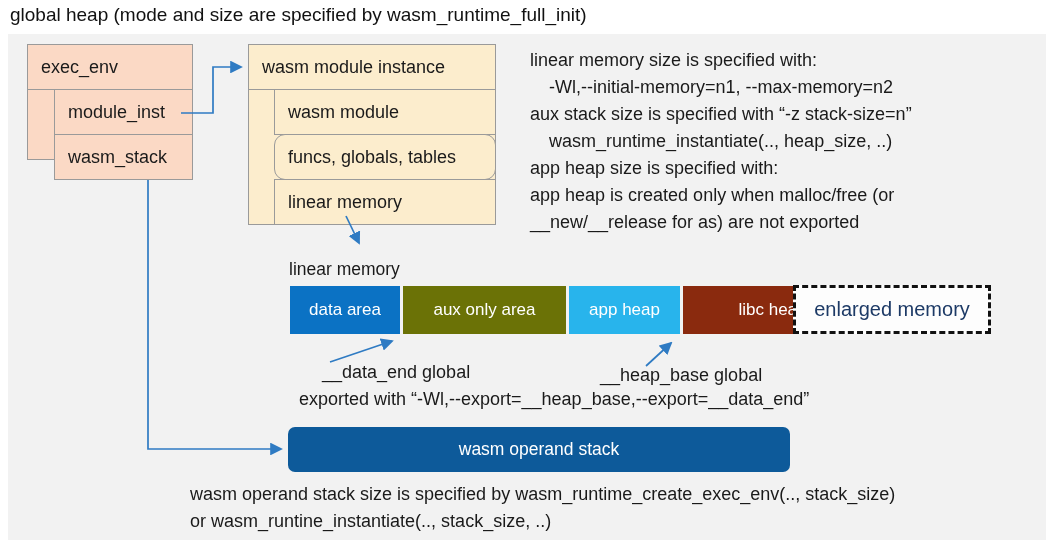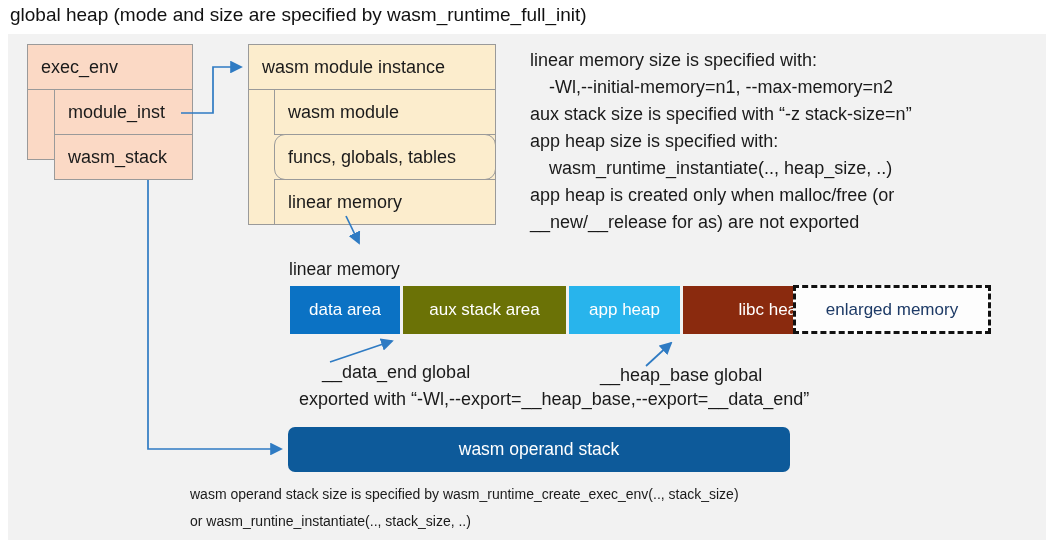--- a/index.html
+++ b/index.html
@@ -35,31 +35,31 @@
   .lm-label{position:absolute;left:289px;top:259px;font-size:17.5px;}
   .membar{position:absolute;left:290px;top:286px;height:48px;display:flex;gap:3px;}
   .seg{height:48px;display:flex;align-items:center;justify-content:center;
        color:#ffffff;font-size:17px;white-space:nowrap;}
   .seg.s0{width:110px;}
   .seg.s1{width:163px;}
   .seg.s2{width:111px;}
   .seg.s3{width:107px;}
   .enlarged{position:absolute;left:793px;top:285px;width:198px;height:49px;box-sizing:border-box;
             border:3px dashed #111;background:#fdfdfd;display:flex;align-items:center;justify-content:center;
-            font-size:17px;color:#1d3a66;}
+            font-size:20px;color:#1d3a66;}
 
   .ann-dataend{position:absolute;left:322px;top:362px;font-size:18px;}
   .ann-heapbase{position:absolute;left:600px;top:365px;font-size:18px;}
   .ann-exported{position:absolute;left:299px;top:389px;font-size:18px;white-space:nowrap;}
 
   
   .opstack{position:absolute;left:288px;top:427px;width:502px;height:45px;display:flex;
            align-items:center;justify-content:center;color:#fff;font-size:17.5px;border-radius:7px;}
 
-  .bottom-note{position:absolute;left:190px;top:481px;font-size:14px;line-height:27px;}
+  .bottom-note{position:absolute;left:190px;top:481px;font-size:18px;line-height:27px;}
   .bottom-note .ln{white-space:nowrap;}
 
   svg.overlay{position:absolute;left:0;top:0;width:1054px;height:547px;pointer-events:none;}
 </style>
 </head>
 <body>
 
 <div id="stage">
 
   <div class="title">global heap (mode and size are specified by wasm_runtime_full_init)</div>
@@ -76,30 +76,30 @@
     <div class="hdr">wasm module instance</div>
     <div class="row r0">wasm module</div>
     <div class="row r1">funcs, globals, tables</div>
     <div class="row r2">linear memory</div>
   </div>
 
   <div class="notes">
     <div class="ln">linear memory size is specified with:</div>
     <div class="ln ind">-Wl,--initial-memory=n1, --max-memory=n2</div>
     <div class="ln">aux stack size is specified with “-z stack-size=n”</div>
+    <div class="ln ind">wasm_runtime_instantiate(.., heap_size, ..)</div>
     <div class="ln">app heap size is specified with:</div>
-    <div class="ln ind">wasm_runtime_instantiate(.., heap_size, ..)</div>
     <div class="ln">app heap is created only when malloc/free (or</div>
     <div class="ln">__new/__release for as) are not exported</div>
   </div>
 
   <div class="lm-label">linear memory</div>
   <div class="membar">
     <div class="seg s0" style="background-color: rgb(11, 114, 196);">data area</div>
-    <div class="seg s1" style="background-color: rgb(107, 114, 6);">aux stack area</div>
+    <div class="seg s1" style="background-color: rgb(107, 114, 6);">aux only area</div>
     <div class="seg s2" style="background-color: rgb(40, 180, 236);">app heap</div>
     <div class="seg s3" style="background-color: rgb(138, 42, 14); padding-left: 36px;">libc heap</div>
   </div>
   <div class="enlarged">enlarged memory</div>
 
   <div class="ann-dataend">__data_end global</div>
   <div class="ann-heapbase">__heap_base global</div>
   <div class="ann-exported">exported with “-Wl,--export=__heap_base,--export=__data_end”</div>
 
   <div class="opstack" style="background-color: rgb(13, 90, 154);">wasm operand stack</div>

